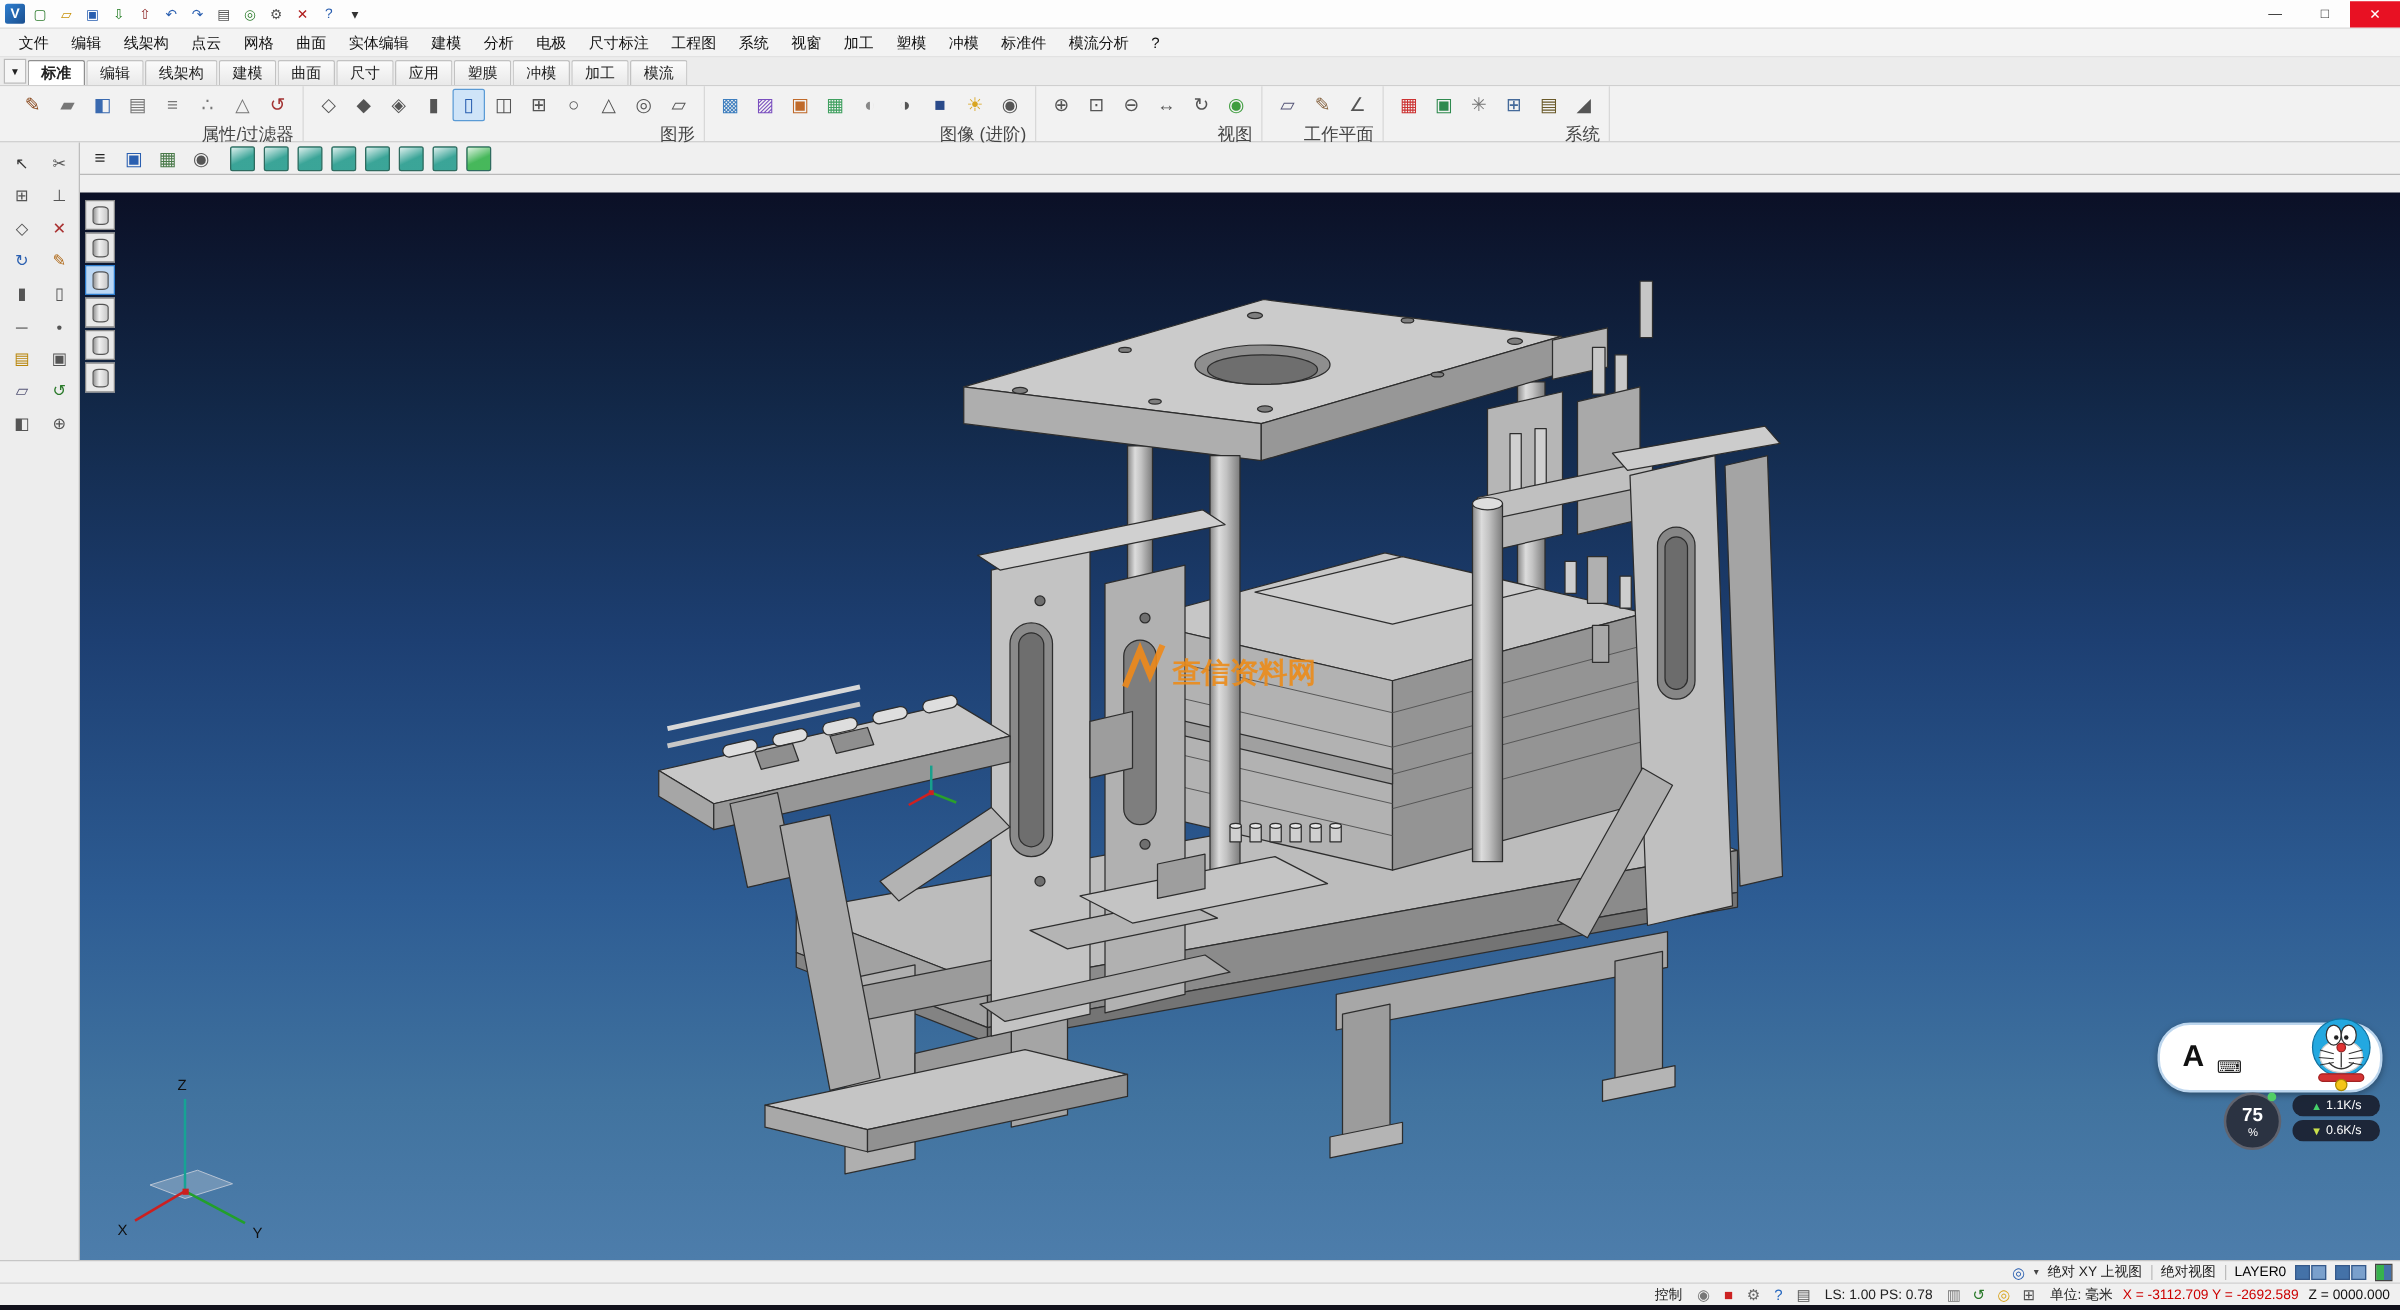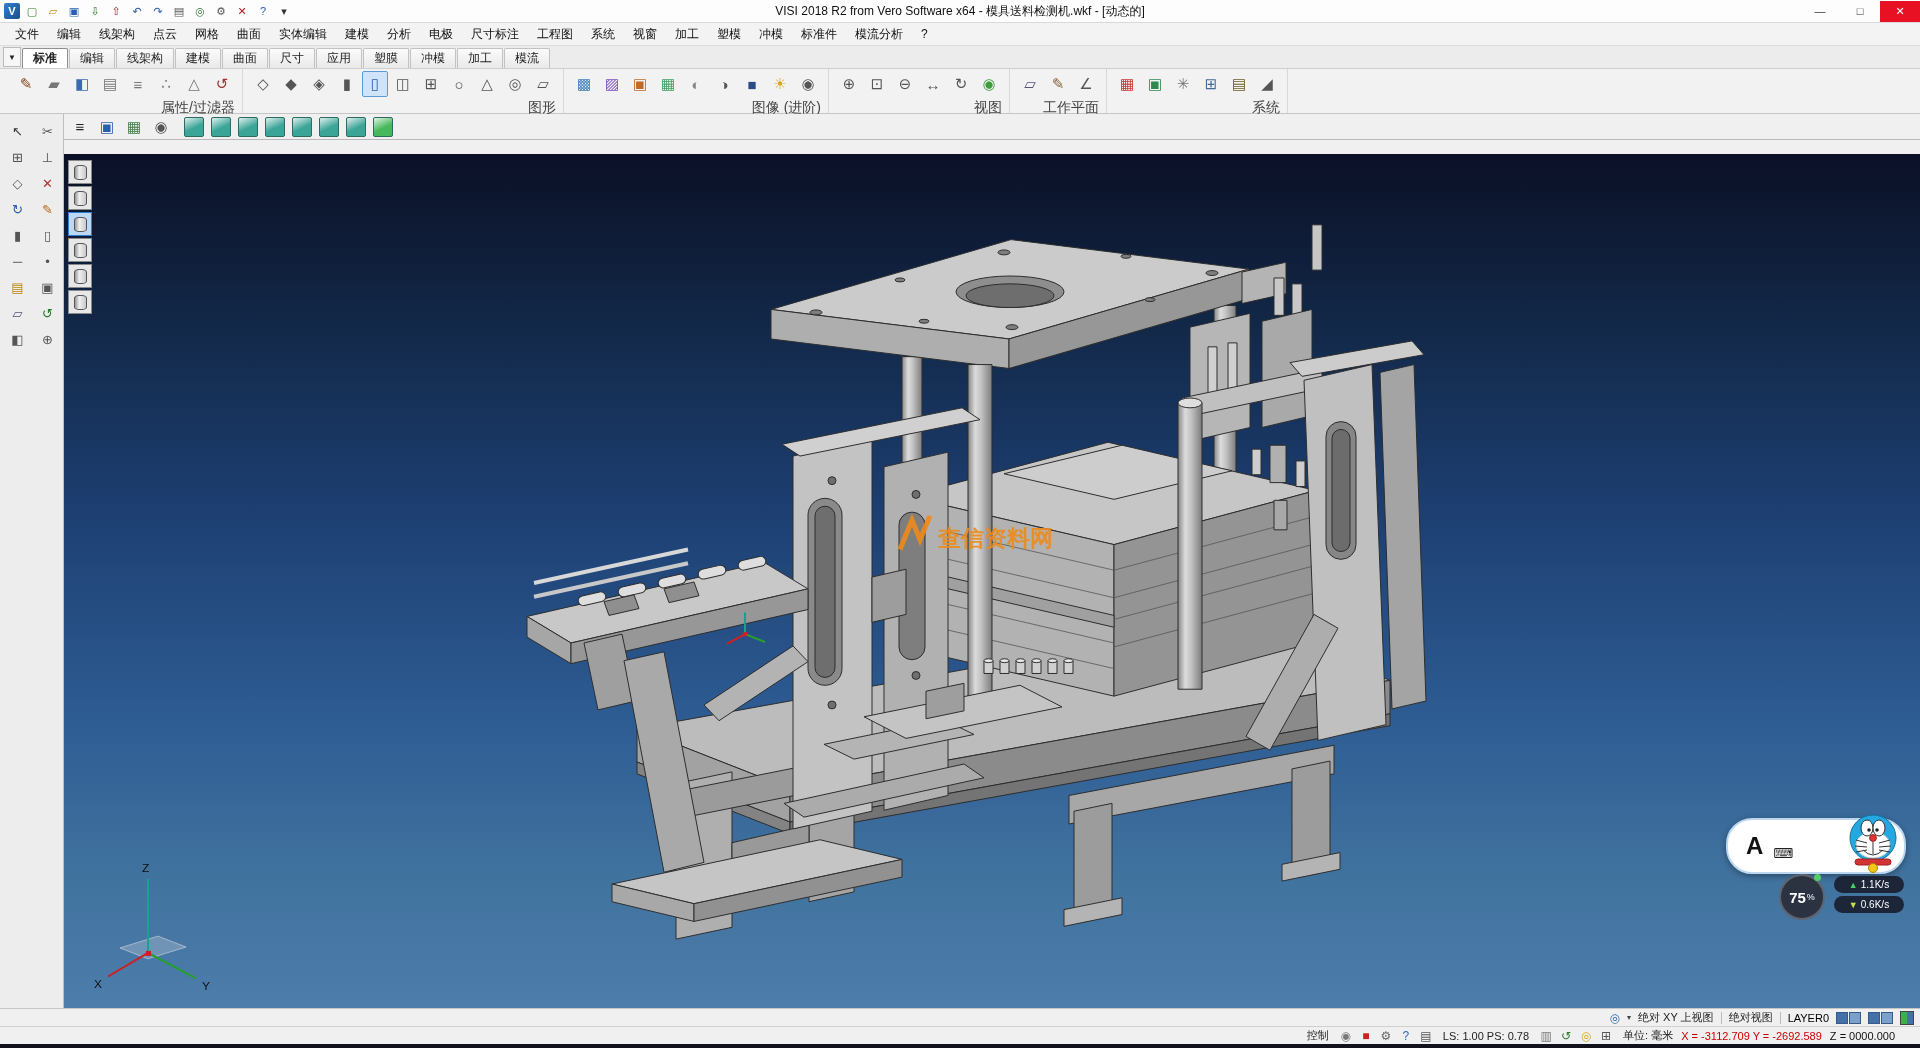--- a/index.html
+++ b/index.html
@@ -70,21 +70,21 @@
   
   #ime{position:absolute;left:1662px;top:660px;width:192px;height:112px;}
   .ime-pill{position:absolute;left:0;top:4px;width:176px;height:52px;background:#fff;
     border:2px solid #bcd6ee;border-radius:26px;display:flex;align-items:center;
     box-shadow:0 2px 6px rgba(0,0,0,.35);}
   .ime-a{font-size:24px;font-weight:bold;color:#111;margin-left:18px;}
   .ime-kb{font-size:14px;color:#222;margin-left:10px;margin-top:14px;}
   .ime-mascot{position:absolute;right:2px;top:-8px;}
   .ime-pct{position:absolute;left:53px;top:60px;width:42px;height:42px;border-radius:50%;
     background:rgba(40,42,52,.88);border:2px solid #60636e;color:#fff;
-    display:flex;align-items:center;justify-content:center;font-weight:bold;font-size:15px;}
+    display:flex;align-items:center;justify-content:center;font-weight:bold;font-size:15px;flex-direction:column;}
   .ime-pct small{font-size:9px;font-weight:normal;margin-left:1px;}
   .ime-dot{position:absolute;left:88px;top:60px;width:7px;height:7px;border-radius:50%;background:#51cf66;}
   .ime-speeds{position:absolute;left:108px;top:62px;display:flex;flex-direction:column;gap:3px;}
   .spd{width:70px;height:17px;border-radius:9px;background:rgba(22,25,38,.85);color:#fff;
     font-size:10px;display:flex;align-items:center;justify-content:center;gap:3px;}
   .spd .up{color:#45d06a;font-style:normal;font-size:9px;}
   .spd .dn{color:#c9e04c;font-style:normal;font-size:9px;}
   
   #status1{height:18px;box-sizing:border-box;background:#f0f0f0;border-top:1px solid #c6c6c6;
     display:flex;align-items:center;font-size:11px;}
@@ -94,21 +94,21 @@
   .sep{width:1px;height:12px;background:#bbb;}
   .layer{font-weight:normal;color:#000;}
   .swatch-pair{display:flex;gap:1px;}
   .swatch-pair i{display:block;width:10px;height:10px;border:1px solid #35598a;background:var(--swatch-blue);}
   .swatch-pair i:nth-child(2){background:var(--swatch-blue-light);}
   .sys-square{width:12px;height:12px;border:1px solid #444;
     background:linear-gradient(90deg,var(--cube-green) 50%,var(--swatch-blue) 50%);}
   #status2{height:18px;box-sizing:border-box;background:#f0f0f0;border-top:1px solid #d0d0d0;
     display:flex;align-items:center;font-size:11px;}
   .s2-msg{flex:1;}
-  .s2-right{display:flex;align-items:center;gap:8px;padding-right:25px;}
+  .s2-right{display:flex;align-items:center;gap:8px;padding-right:8px;}
   .sbtn{width:18px;height:16px;display:flex;align-items:center;justify-content:center;
     font-size:12px;color:var(--c,#555);}
   .coords-xy{color:var(--coord-red);}
   .coords-z{color:#111;}
   #taskbar{height:8px;background:#12121c;}
 </style>
 </head>
 <body>
 
 <div id="titlebar">
@@ -147,21 +147,20 @@
       <div class="tbtn" style="--c: #b02020;">
         <span class="glyph">✕</span>
       </div>
       <div class="tbtn" style="--c: #2a5fb0;">
         <span class="glyph">?</span>
       </div>
       <div class="tbtn" style="--c: #333333;">
         <span class="glyph">▾</span>
       </div>
     </div>
-  <div class="win-title">VISI 2018 R2 from Vero Software x64 - 模具送料检测机.wkf - [动态的]</div>
   <div class="winbtns">
     <div class="wbtn">—</div>
     <div class="wbtn">□</div>
     <div class="wbtn close">✕</div>
   </div>
 </div>
 
 <div id="menubar">
     <div class="menu-item">文件</div>
     <div class="menu-item">编辑</div>

